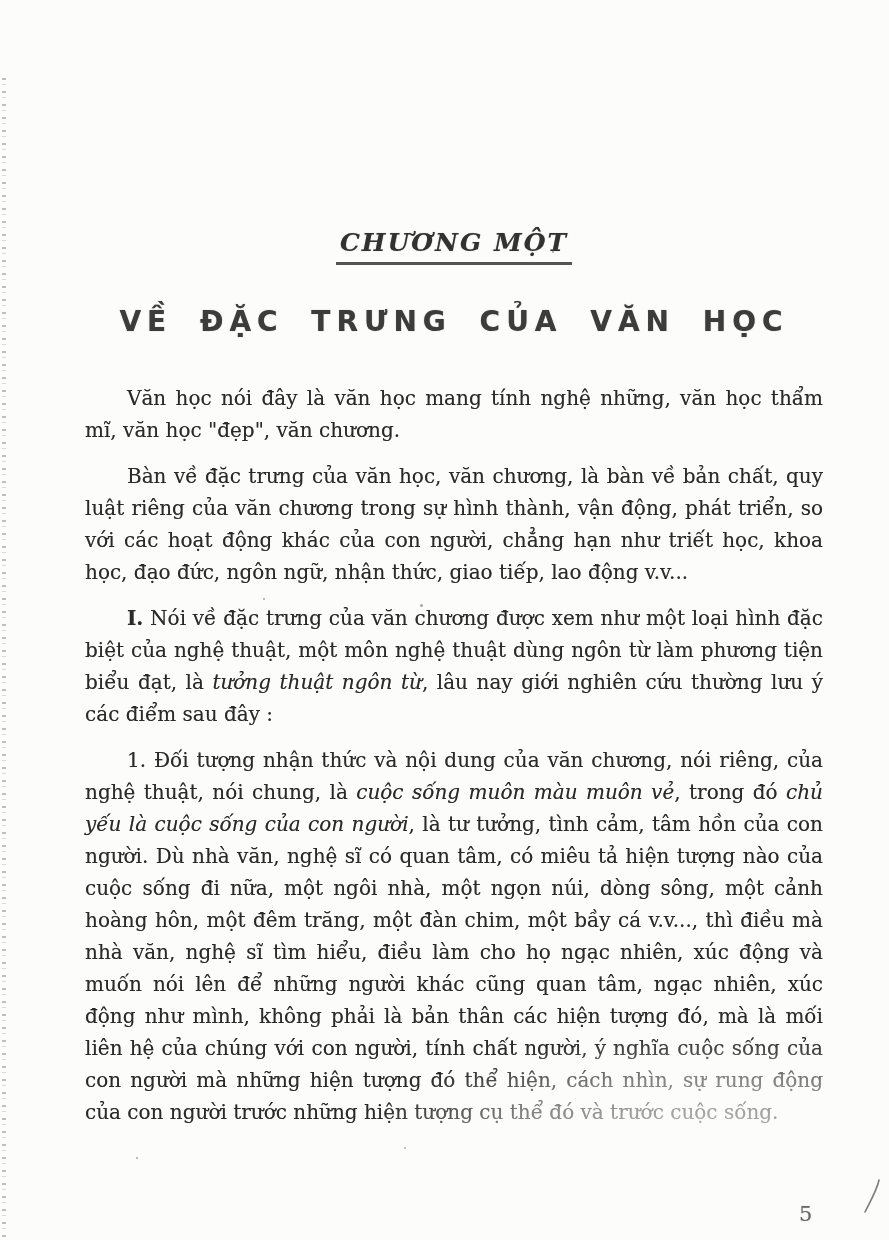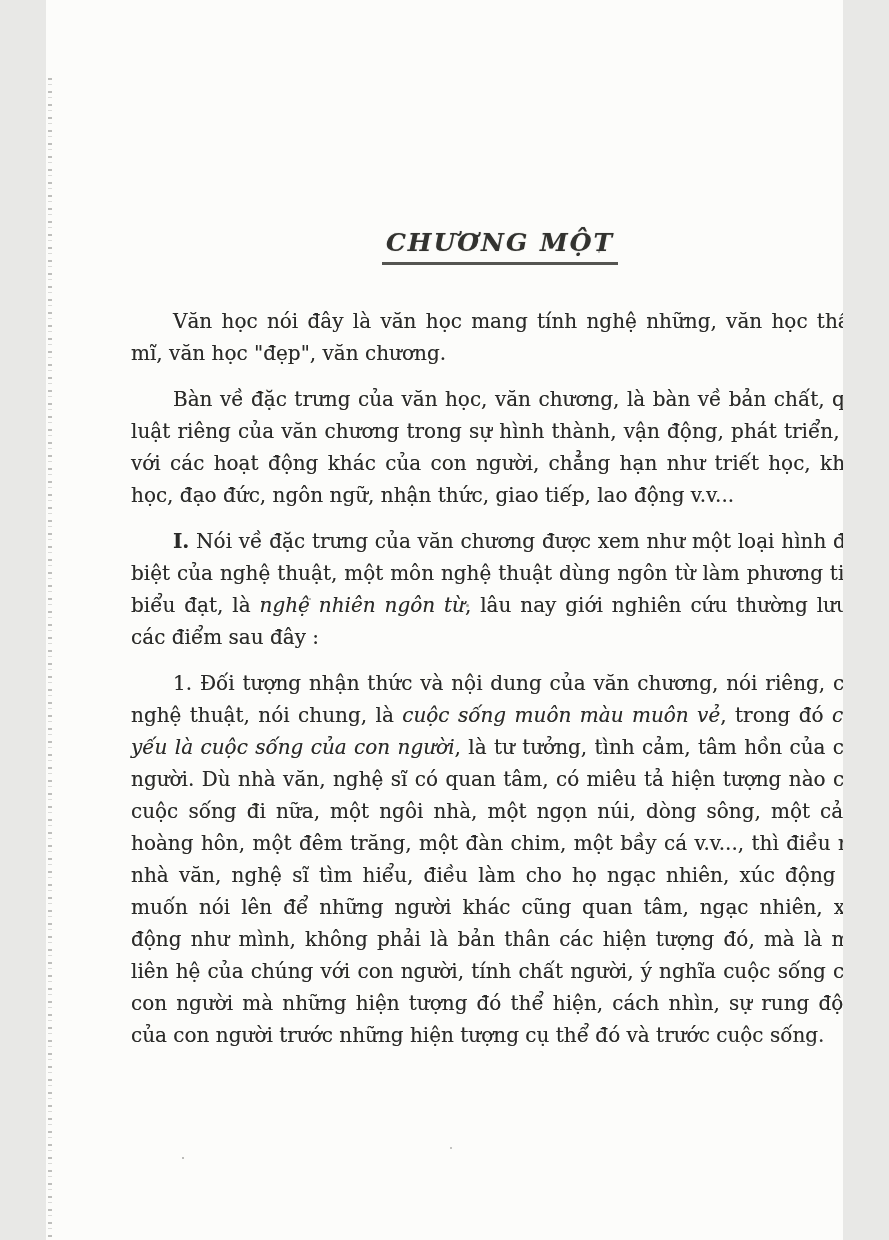--- a/index.html
+++ b/index.html
@@ -1,19 +1,19 @@
 <!DOCTYPE html>
 <html><head>
 <meta charset="utf-8">
 <style>
   * { margin: 0; padding: 0; box-sizing: border-box; }
   html, body { background: #e8e8e6; }
   .scan-page {
     position: relative;
-    width: 797px;
+    width: 889px;
     height: 1240px;
     margin: 0 auto;
     background: #fcfcfa;
     overflow: hidden;
     font-family: "DejaVu Serif", "Liberation Serif", serif;
     color: #2a2a28;
   }
   
   .edge-artifact {
     position: absolute;
@@ -131,28 +131,29 @@
     <i class="speck"></i>
       <i class="speck"></i>
   </div>
 
   <div class="content">
 
     <div class="chapter-heading">
       <span>CHƯƠNG MỘT</span>
     </div>
 
+    <div class="page-title">VỀ ĐẶC TRƯNG CỦA VĂN HỌC</div>
 
     <div class="body-text">
 
       <p class="body-par"><span>Văn học nói đây là văn học mang tính nghệ những, văn học thẩm mĩ, văn học "đẹp", văn chương.</span></p>
 
       <p class="body-par"><span>Bàn về đặc trưng của văn học, văn chương, là bàn về bản chất, quy luật riêng của văn chương trong sự hình thành, vận động, phát triển, so với các hoạt động khác của con người, chẳng hạn như triết học, khoa học, đạo đức, ngôn ngữ, nhận thức, giao tiếp, lao động v.v...</span></p>
 
-      <p class="body-par"><span class="seg-b">I.</span><span> Nói về đặc trưng của văn chương được xem như một loại hình đặc biệt của nghệ thuật, một môn nghệ thuật dùng ngôn từ làm phương tiện biểu đạt, là </span><span class="seg-i">nghệ nhiên ngôn từ</span><span>, lâu nay giới nghiên cứu thường lưu ý các điểm sau đây :</span></p>
+      <p class="body-par"><span class="seg-b">I.</span><span> Nói về đặc trưng của văn chương được xem như một loại hình đặc biệt của nghệ thuật, một môn nghệ thuật dùng ngôn từ làm phương tiện biểu đạt, là </span><span class="seg-i">tưởng thuật ngôn từ</span><span>, lâu nay giới nghiên cứu thường lưu ý các điểm sau đây :</span></p>
 
       <p class="body-par"><span>1. Đối tượng nhận thức và nội dung của văn chương, nói riêng, của nghệ thuật, nói chung, là </span><span class="seg-i">cuộc sống muôn màu muôn vẻ</span><span>, trong đó </span><span class="seg-i">chủ yếu là cuộc sống của con người</span><span>, là tư tưởng, tình cảm, tâm hồn của con người. Dù nhà văn, nghệ sĩ có quan tâm, có miêu tả hiện tượng nào của cuộc sống đi nữa, một ngôi nhà, một ngọn núi, dòng sông, một cảnh hoàng hôn, một đêm trăng, một đàn chim, một bầy cá v.v..., thì điều mà nhà văn, nghệ sĩ tìm hiểu, điều làm cho họ ngạc nhiên, xúc động và muốn nói lên để những người khác cũng quan tâm, ngạc nhiên, xúc động như mình, không phải là bản thân các hiện tượng đó, mà là mối liên hệ của chúng với con người, tính chất người, ý nghĩa cuộc sống của con người mà những hiện tượng đó thể hiện, cách nhìn, sự rung động của con người trước những hiện tượng cụ thể đó và trước cuộc sống.</span></p>
 
     </div>
   </div>
 
   <div class="fade-overlay"></div>
 
   <div class="page-number">5</div>
 

